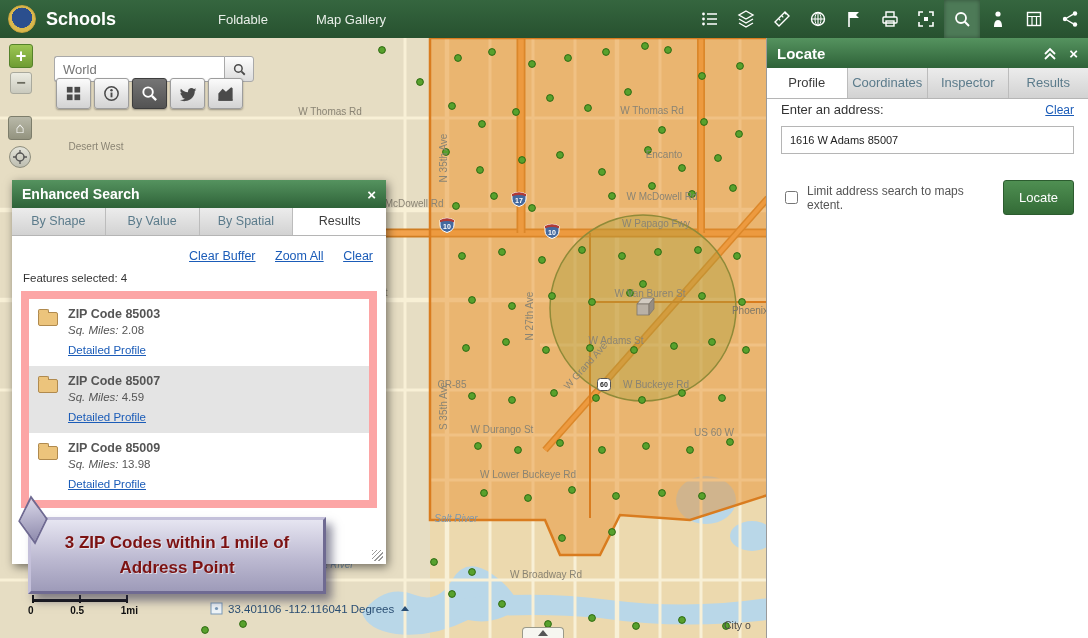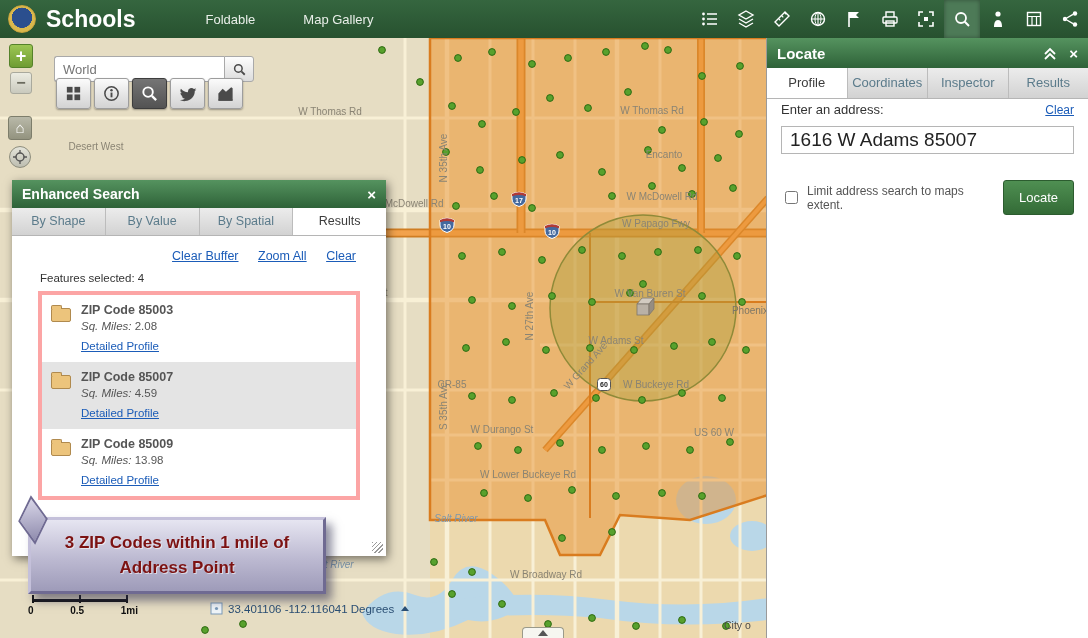--- a/index.html
+++ b/index.html
@@ -5,22 +5,22 @@
   * { box-sizing: border-box; }
   body { margin:0; font-family:"Liberation Sans", sans-serif; background:#777; }
   .app { position:relative; width:1088px; height:638px; overflow:hidden; background:#ecd9ae; }
 
   
   .topbar { position:absolute; left:0; top:0; right:0; height:38px;
             background:linear-gradient(#35663f,#27512f); display:flex; align-items:center; z-index:60; }
   .logo { width:28px; height:28px; min-width:28px; border-radius:50%; margin-left:8px;
           background:radial-gradient(circle at 50% 45%, #2b4f8e 0 52%, #d9b84d 53% 100%);
           border:1px solid #caa53c; }
-  .app-title { color:#fff; font-size:23px; font-weight:bold; margin-left:10px; }
-  .menu { display:flex; gap:48px; margin-left:38px; color:#e9efe9; font-size:13px;padding-left:32px; }
+  .app-title { color:#fff; font-size:18px; font-weight:bold; margin-left:10px; }
+  .menu { display:flex; gap:48px; margin-left:70px; color:#e9efe9; font-size:13px;padding-left:32px; }
   .menu span { cursor:pointer; }
   .tools { margin-left:auto; display:flex; height:38px; }
   .tool-btn { width:36px; height:38px; display:flex; align-items:center; justify-content:center;
               cursor:pointer; color:#fff; }
   .tool-btn.active { background:#4d7a57; box-shadow:inset 0 0 4px rgba(0,0,0,.35); }
   .tool-btn svg { width:20px; height:20px; }
 
   
   .map { position:absolute; left:0; top:38px; width:768px; height:600px; overflow:hidden; }
   #mapsvg { position:absolute; left:0; top:0; width:768px; height:600px; }
@@ -64,25 +64,25 @@
   .tabs { display:flex; border-bottom:1px solid #b5b5b5; background:#d2d5d2; }
   .tab { flex:1; text-align:center; color:#5b7b8b; padding:6px 0 7px;
          border-right:1px solid #bcbcbc; background:linear-gradient(#ececec,#d2d2d2); cursor:pointer; }
   .tab:last-child { border-right:none; }
   .tab.active { background:#fff; color:#3c3c3c; }
 
   
   .es-panel { position:absolute; left:12px; top:142px; width:374px; background:#fff; z-index:30;
               box-shadow:2px 3px 9px rgba(0,0,0,.5); }
   .es-panel .tab { font-size:12.5px; }
-  .es-content { padding:8px 26px 56px; position:relative; }
+  .es-content { padding:8px 9px 56px; position:relative; }
   .es-links { text-align:right; font-size:12.5px; padding:5px 4px 9px; }
   .es-links a { color:#1b5cb8; text-decoration:underline; margin-left:16px; cursor:pointer; }
   .features { font-size:11.5px; color:#333; padding:0 2px 7px; }
-  .results-box { border:4px solid #fca5a5; }
+  .results-box { border:8px solid #fca5a5; }
   .result-item { display:flex; gap:10px; padding:8px 9px; background:#fff; }
   .result-item.alt { background:#e4e4e4; }
   .folder { width:20px; height:14px; min-width:20px; background:#ecc47c; border:1px solid #b08a4e;
             border-radius:2px; position:relative; margin-top:5px; }
   .folder:before { content:""; position:absolute; top:-4px; left:-1px; width:9px; height:3px;
                    background:#ecc47c; border:1px solid #b08a4e; border-bottom:none;
                    border-radius:2px 2px 0 0; }
   .result-title { font-size:12.5px; font-weight:bold; color:#555; }
   .result-field { font-size:11.5px; color:#555; margin:3px 0 4px; }
   .result-field .fl { font-style:italic; }
@@ -106,21 +106,21 @@
                   border-left:1px solid #9a9a9a; z-index:40; }
   .locate-panel .panel-header { height:30px; font-size:15px; }
   .lp-icons { margin-left:auto; display:flex; align-items:center; gap:12px; }
   .lp-collapse { cursor:pointer; display:flex; }
   .lp-collapse svg { width:14px; height:14px; }
   .locate-panel .tab { font-size:13px; padding:7px 0 8px; }
   .lp-content { padding:3px 14px; }
   .lp-row1 { display:flex; align-items:baseline; font-size:13px; color:#333; }
   .lp-clear { margin-left:auto; color:#1b5cb8; text-decoration:underline; font-size:12px; cursor:pointer; }
   .lp-content input[type=text] { width:100%; height:28px; border:1px solid #b5b5b5; padding:4px 8px;
-                  font-size:19px; color:#222; margin-top:9px; font-family:"Liberation Sans", sans-serif; }
+                  font-size:11px; color:#222; margin-top:9px; font-family:"Liberation Sans", sans-serif; }
   .lp-row2 { display:flex; align-items:center; margin-top:26px; }
   .lp-check-label { font-size:12px; color:#555; margin-left:6px; }
   .locate-btn { margin-left:auto; background:linear-gradient(#4f8f52,#336b36); color:#fff;
                 border:1px solid #2c5c2f; border-radius:3px; padding:9px 15px; font-size:13px;
                 cursor:pointer; font-family:"Liberation Sans", sans-serif; }
 
   
   .scalebar { position:absolute; left:28px; top:561px; z-index:15; width:110px; }
   .sb-bar { position:relative; width:96px; height:3px; background:#111; margin-left:4px; }
   .sb-bar i { position:absolute; top:-4px; width:2px; height:8px; background:#111; }

